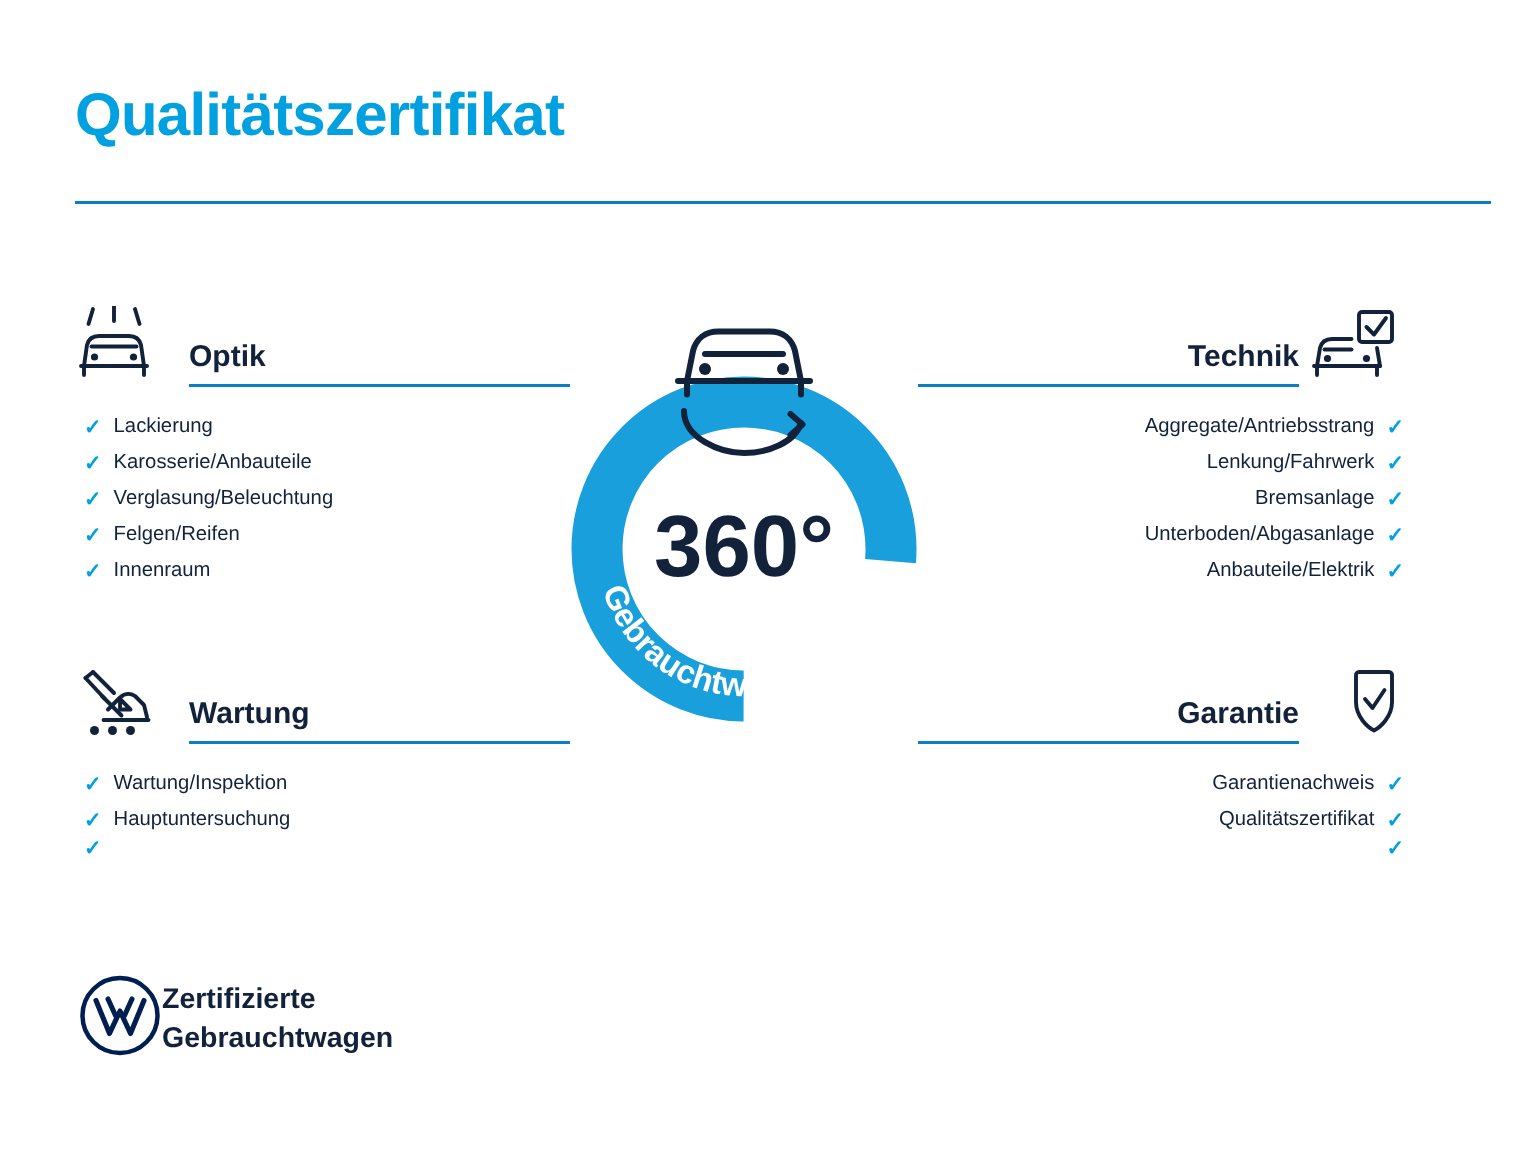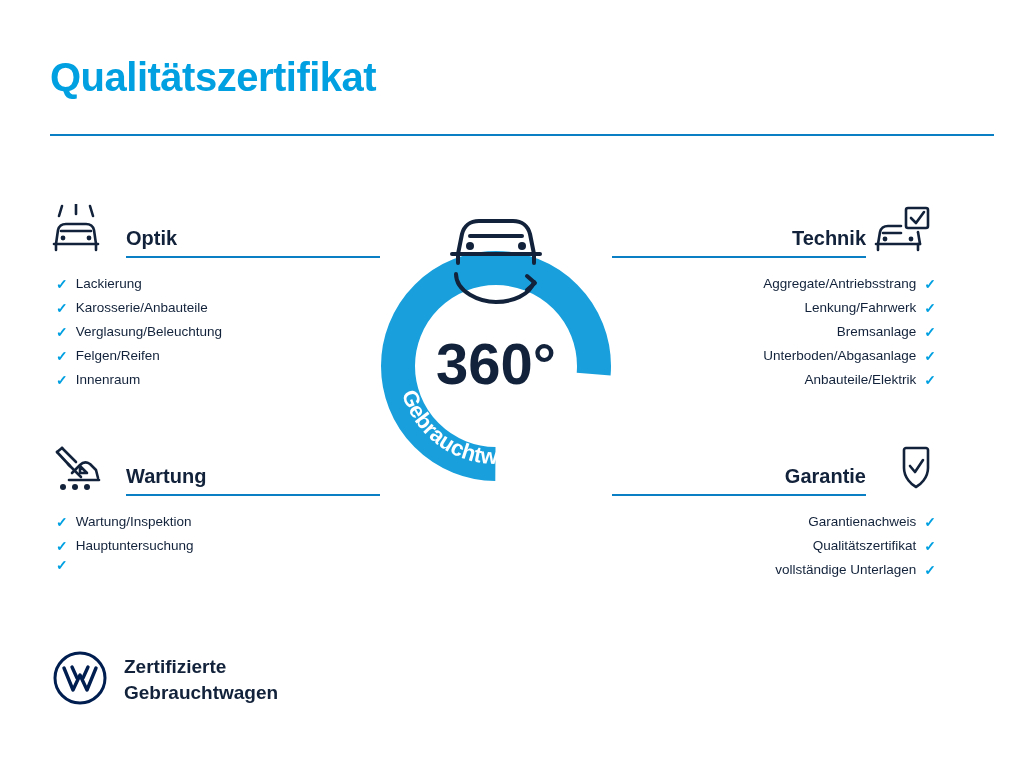--- a/index.html
+++ b/index.html
@@ -96,21 +96,21 @@
     width: 300px; height: 300px;
   }
   .center svg { display: block; }
 
   
   .footer {
     position: absolute;
     left: 52px; bottom: 58px;
     display: flex;
     align-items: center;
-    gap: 16px;
+    gap: 0;
   }
   .vw-logo { flex: 0 0 auto; }
   .footer-text {
     font-size: 19px;
     font-weight: bold;
     line-height: 26px;
     color: #12223a;
   }
 </style>
 </head>
@@ -279,21 +279,20 @@
         <div class="item">
           <span class="check">✓</span>
           <span>Garantienachweis</span>
         </div>
         <div class="item">
           <span class="check">✓</span>
           <span>Qualitätszertifikat</span>
         </div>
         <div class="item">
           <span class="check">✓</span>
-          <span>vollständige Unterlagen</span>
         </div>
       </div>
     </div>
   </div>
 
   <div class="center">
     <svg width="300" height="300" viewBox="0 0 300 300">
       <defs>
         <path id="arcpath" d="M 52 170 A 98 98 0 0 0 248 170"></path>
       </defs>

